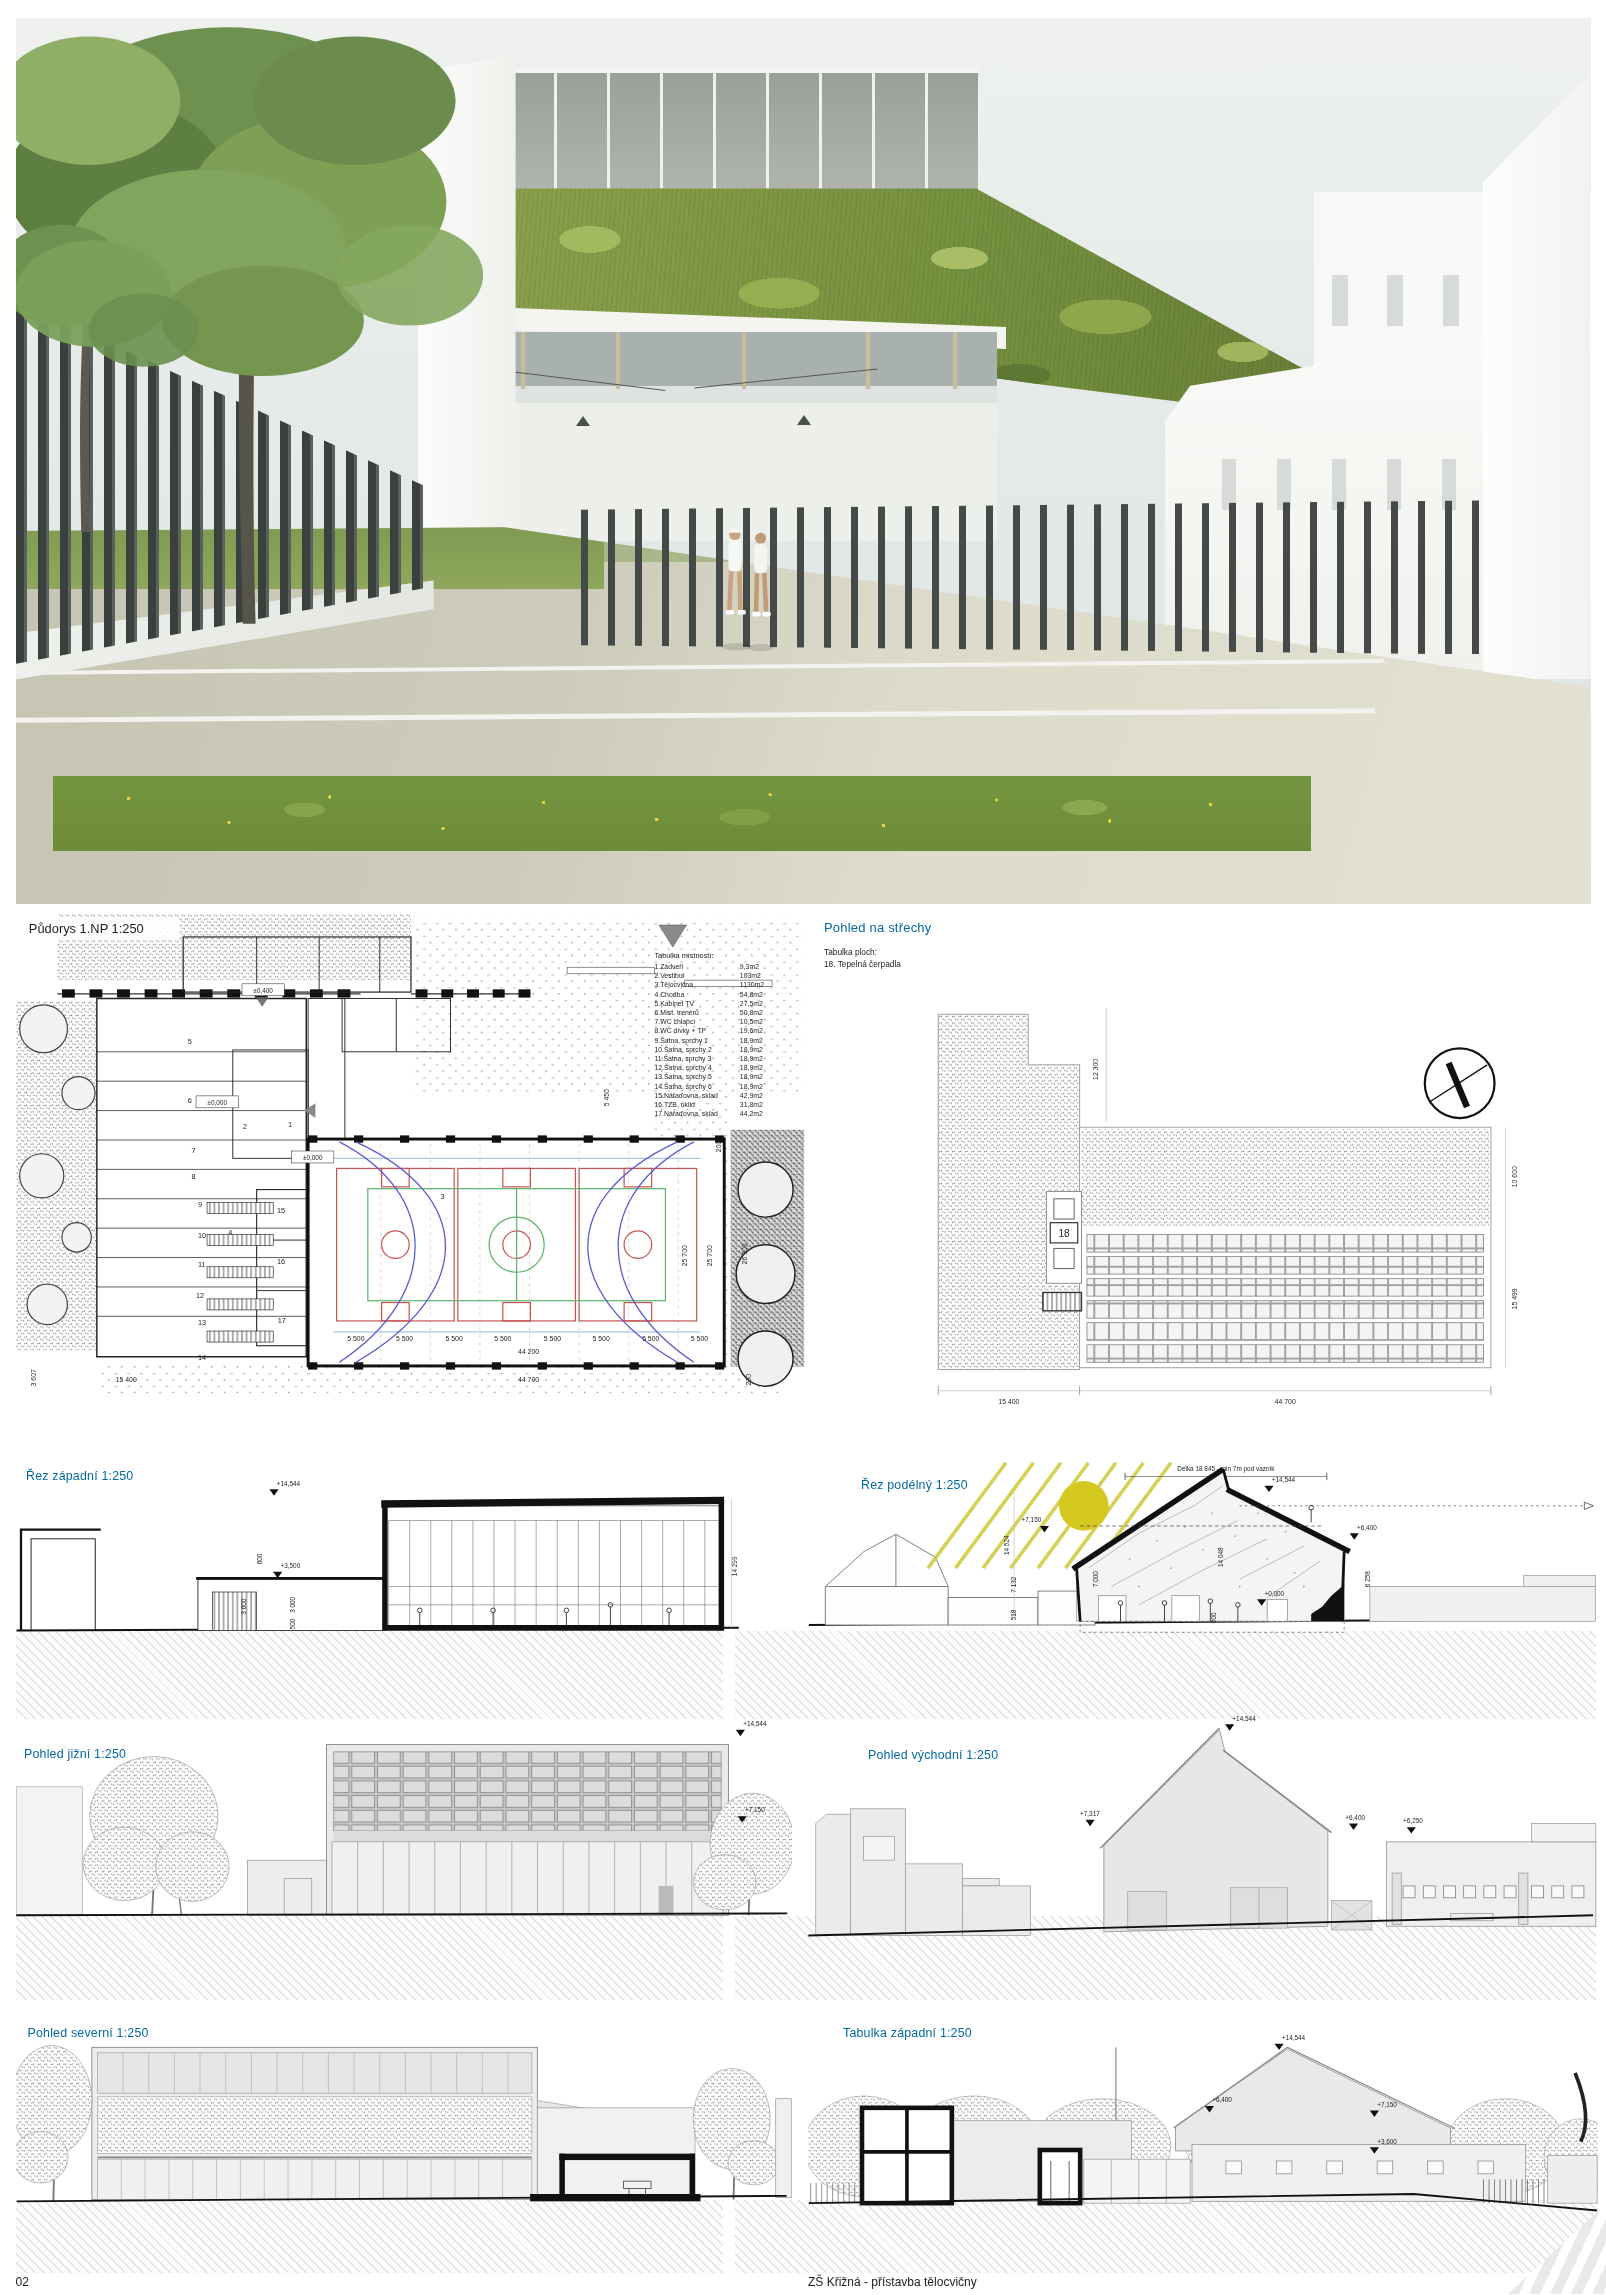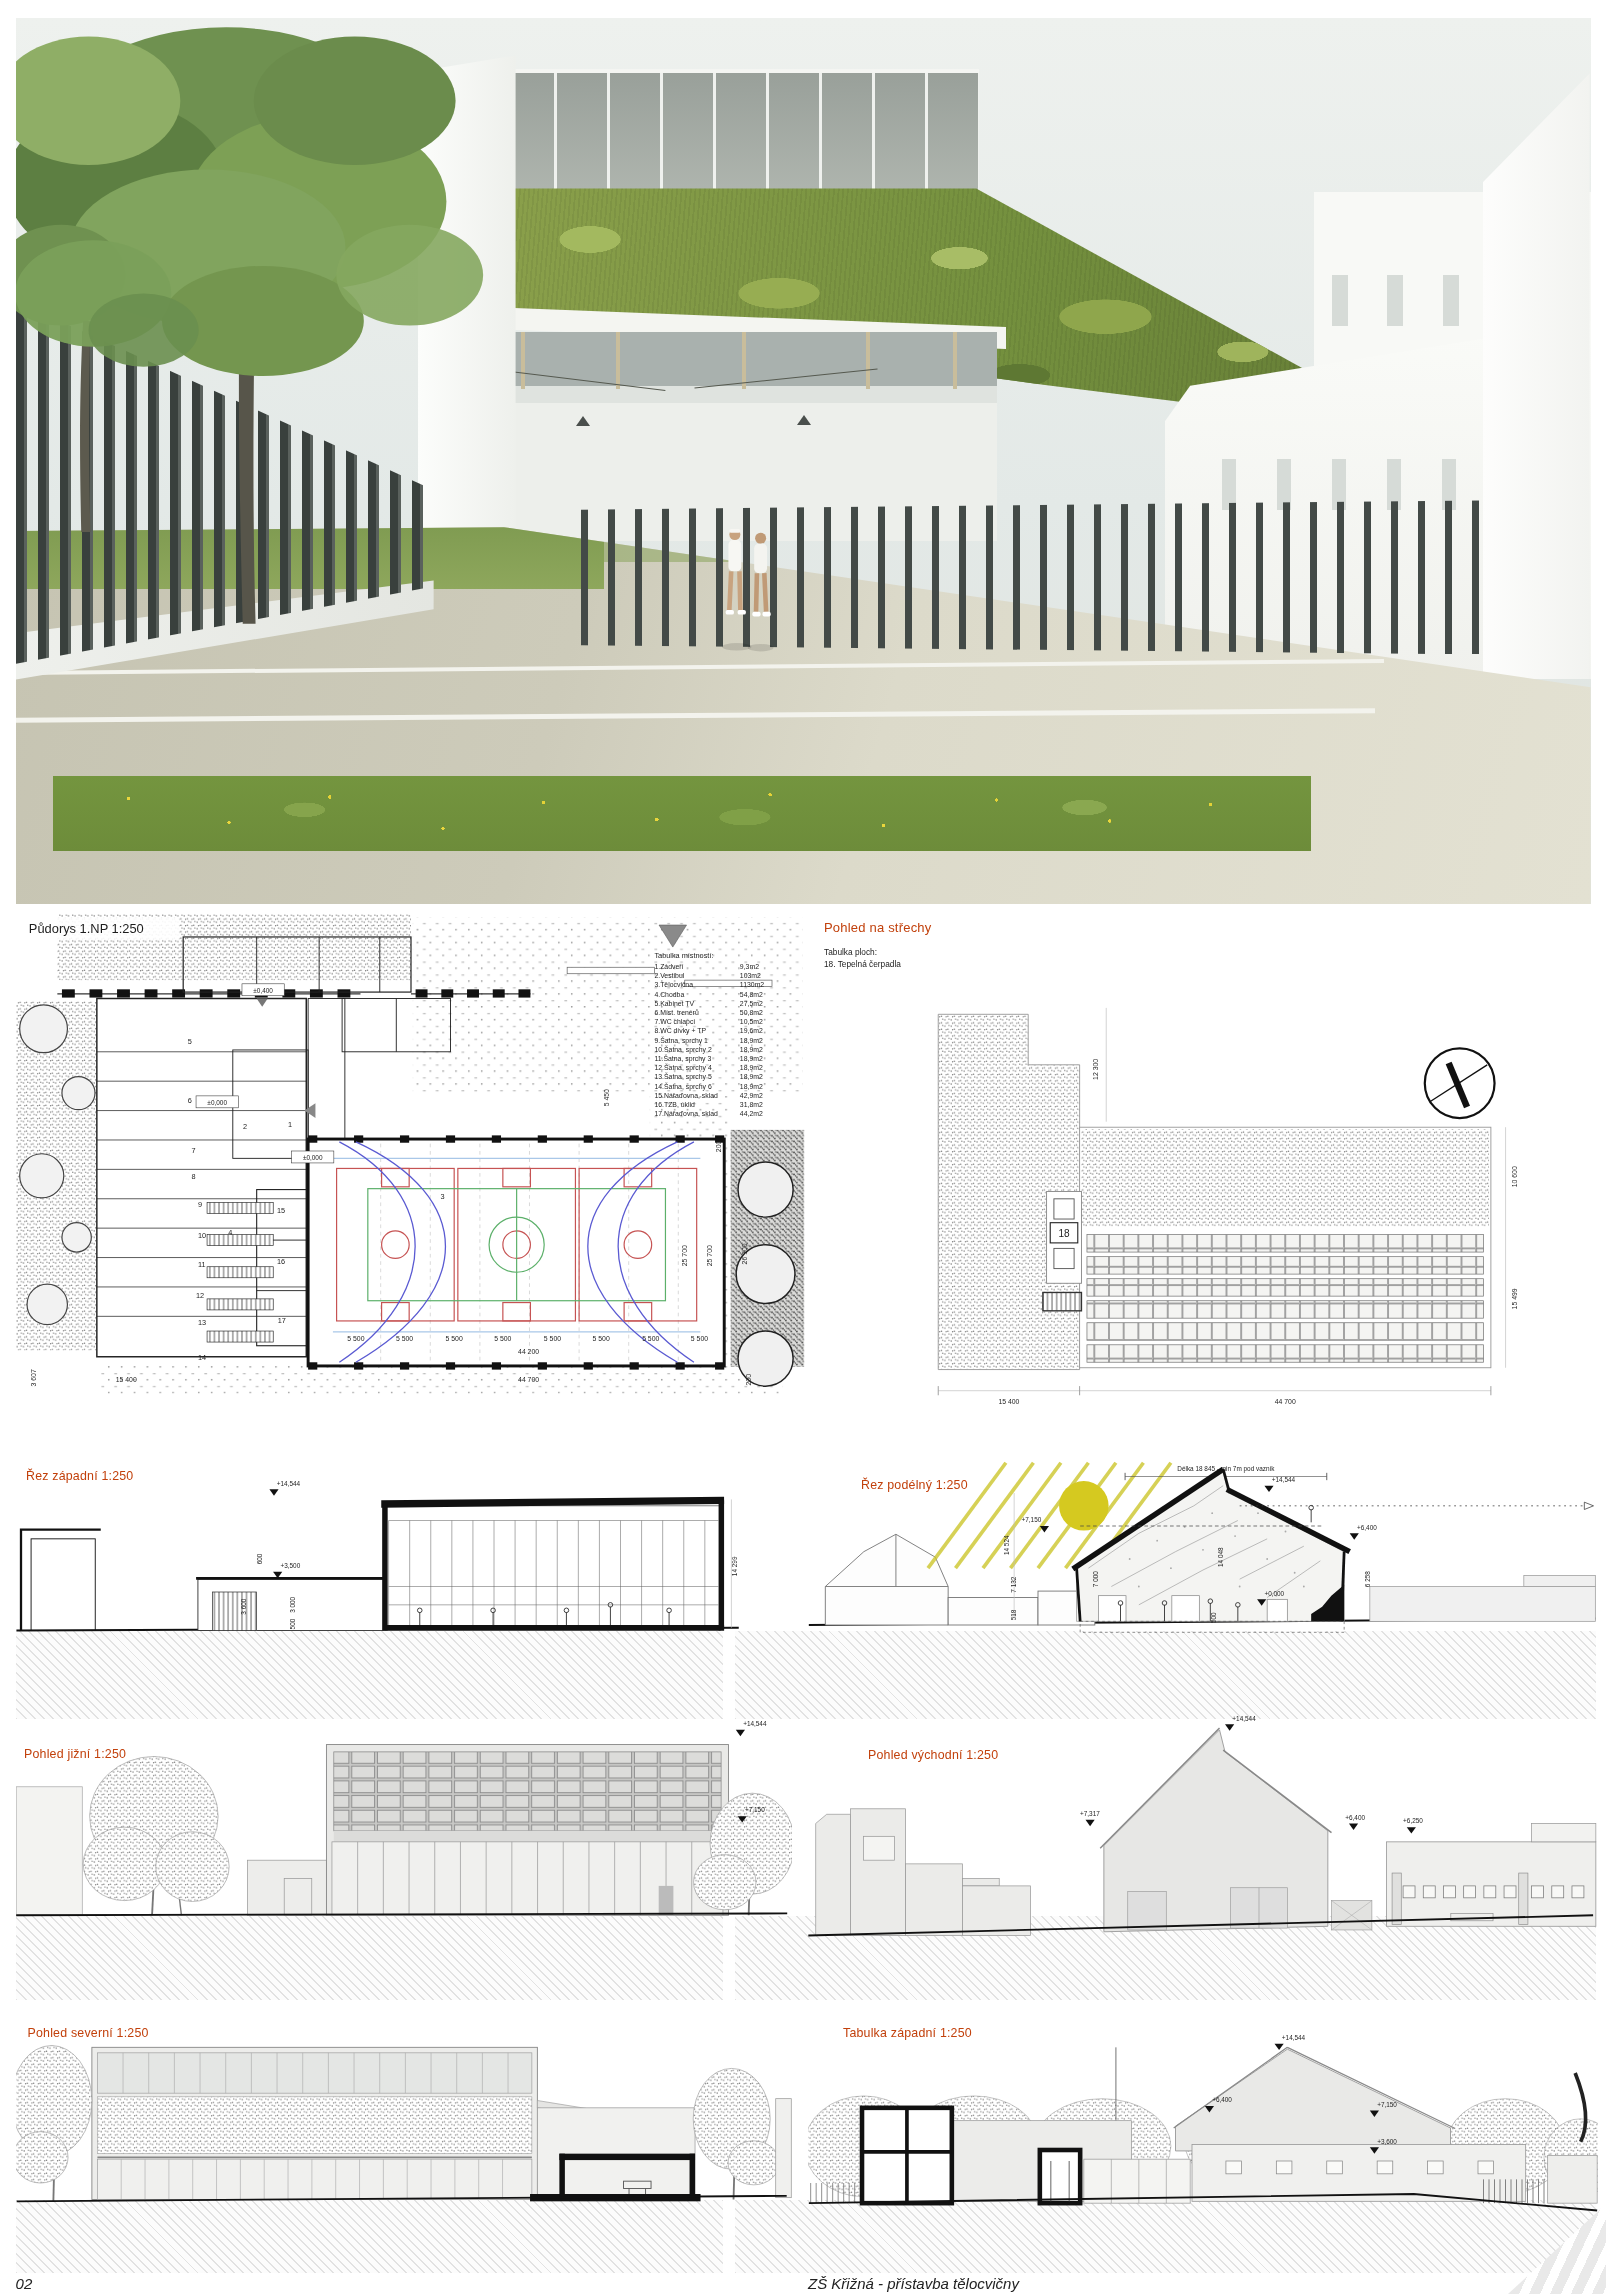--- a/index.html
+++ b/index.html
@@ -3,23 +3,23 @@
 <meta charset="utf-8">
 <style>
   html,body{margin:0;padding:0;background:#fff;}
   body{font-family:"Liberation Sans",sans-serif;color:#1b1b1b;}
   .board{position:relative;width:1606px;height:2296px;background:#fff;overflow:hidden;}
   .abs{position:absolute;}
   svg{font-family:"Liberation Sans",sans-serif;}
   svg text{fill:#1d1d1d;}
   .t75{font-size:7.5px;} .t7{font-size:7px;} .t8{font-size:8px;} .t11{font-size:11px;}
   .tmid{text-anchor:middle;}
-  .panel-title{position:absolute;font-size:12.4px;color:#c2410c;letter-spacing:0.2px;}
+  .panel-title{position:absolute;font-size:12.4px;color:#0369a1;letter-spacing:0.2px;}
   .small-note{position:absolute;font-size:8.3px;color:#222;}
-  .footer-text{position:absolute;font-size:15px;color:#222;font-style:italic;}
+  .footer-text{position:absolute;font-size:12px;color:#222;}
   .hatch{position:absolute;background:repeating-linear-gradient(45deg,#e2e2e2 0 1.4px,#fcfcfc 1.4px 6.4px);}
   
   .render{position:absolute;left:15.6px;top:18.4px;width:1575px;height:886px;overflow:hidden;background:linear-gradient(180deg,#eef1ee 0%,#e3e9e7 55%,#dfe3de 100%);}
   .r-sliver{position:absolute;left:402px;top:37px;width:98px;height:533px;background:linear-gradient(90deg,#fcfdfb,#eef0ec);clip-path:polygon(0 3%,100% 0,100% 100%,0 100%);}
   .r-clerestory{position:absolute;left:485px;top:51px;width:478px;height:138px;background:linear-gradient(180deg,#99a09a,#b2b8b1);border-top:4.6px solid #f4f5f2;}
   .r-clerestory::after{content:"";position:absolute;inset:0;background:repeating-linear-gradient(90deg,#eff1ee 0 2.8px,rgba(0,0,0,0) 2.8px 53px);}
   .r-roof{position:absolute;left:471px;top:170px;width:859px;height:234px;
     background:
       radial-gradient(55px 24px at 12% 22%,#a3b95f 0 55%,rgba(0,0,0,0) 56%),
       radial-gradient(73px 27.5px at 34% 45%,#97ad52 0 55%,rgba(0,0,0,0) 56%),

